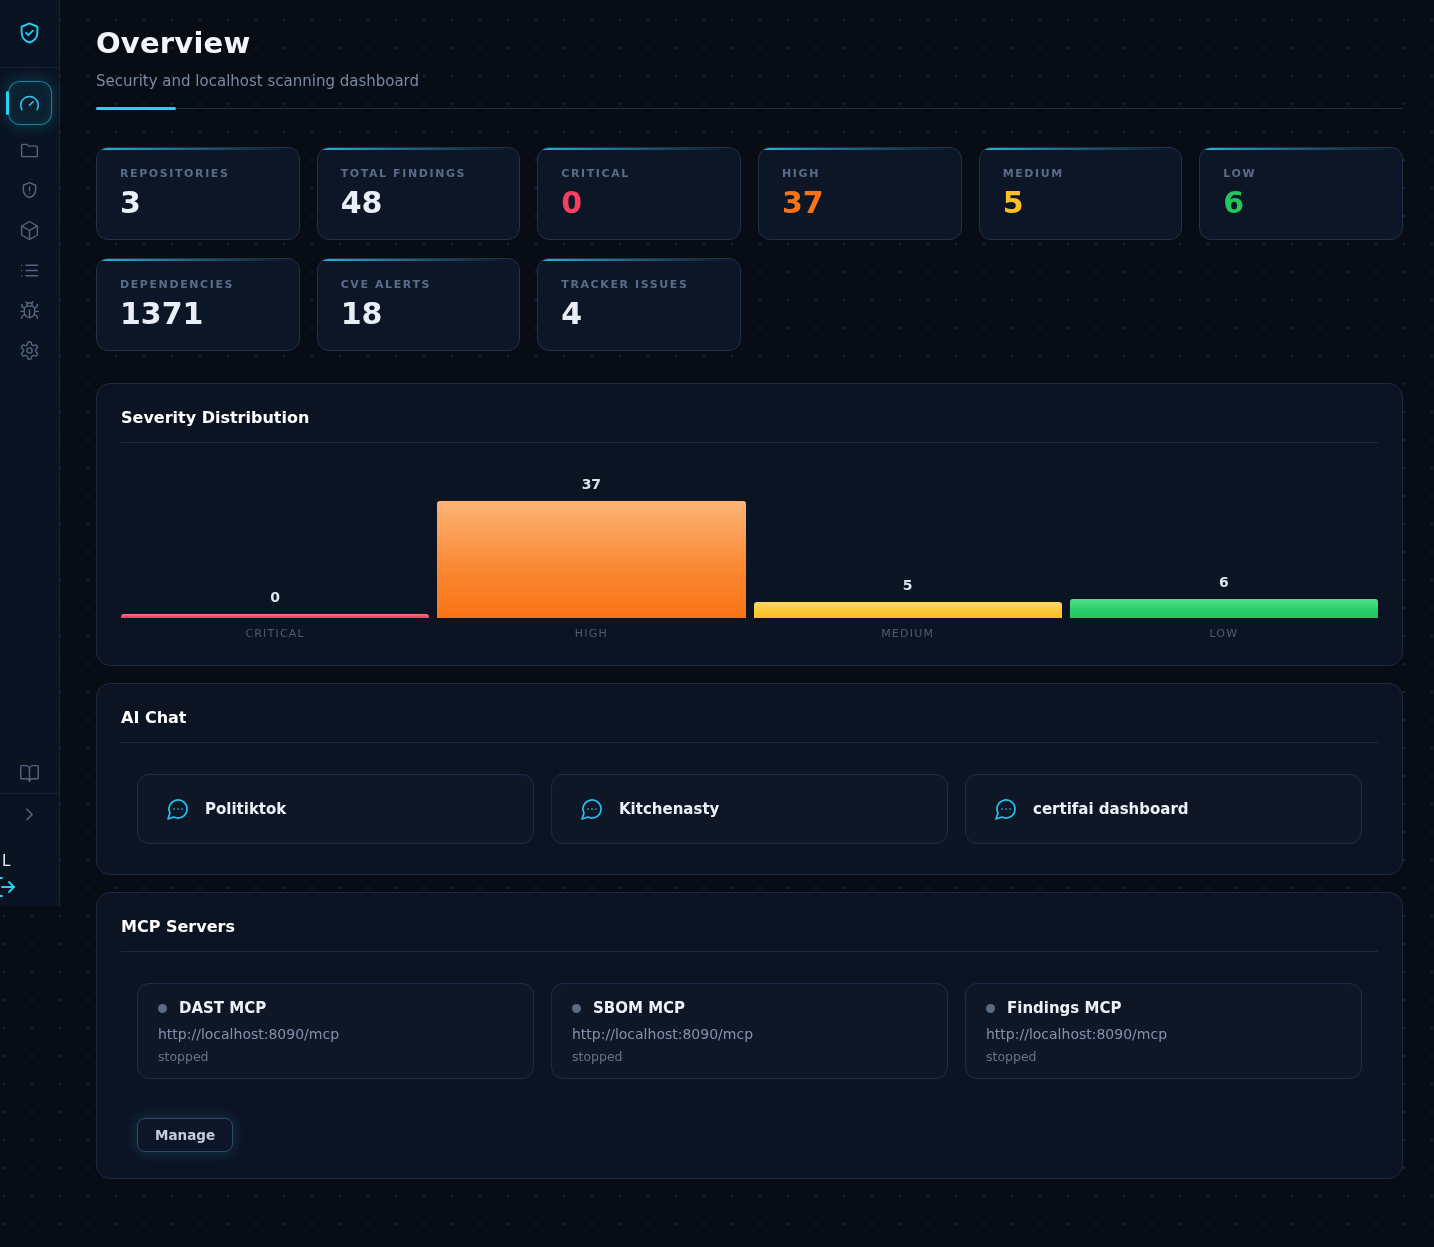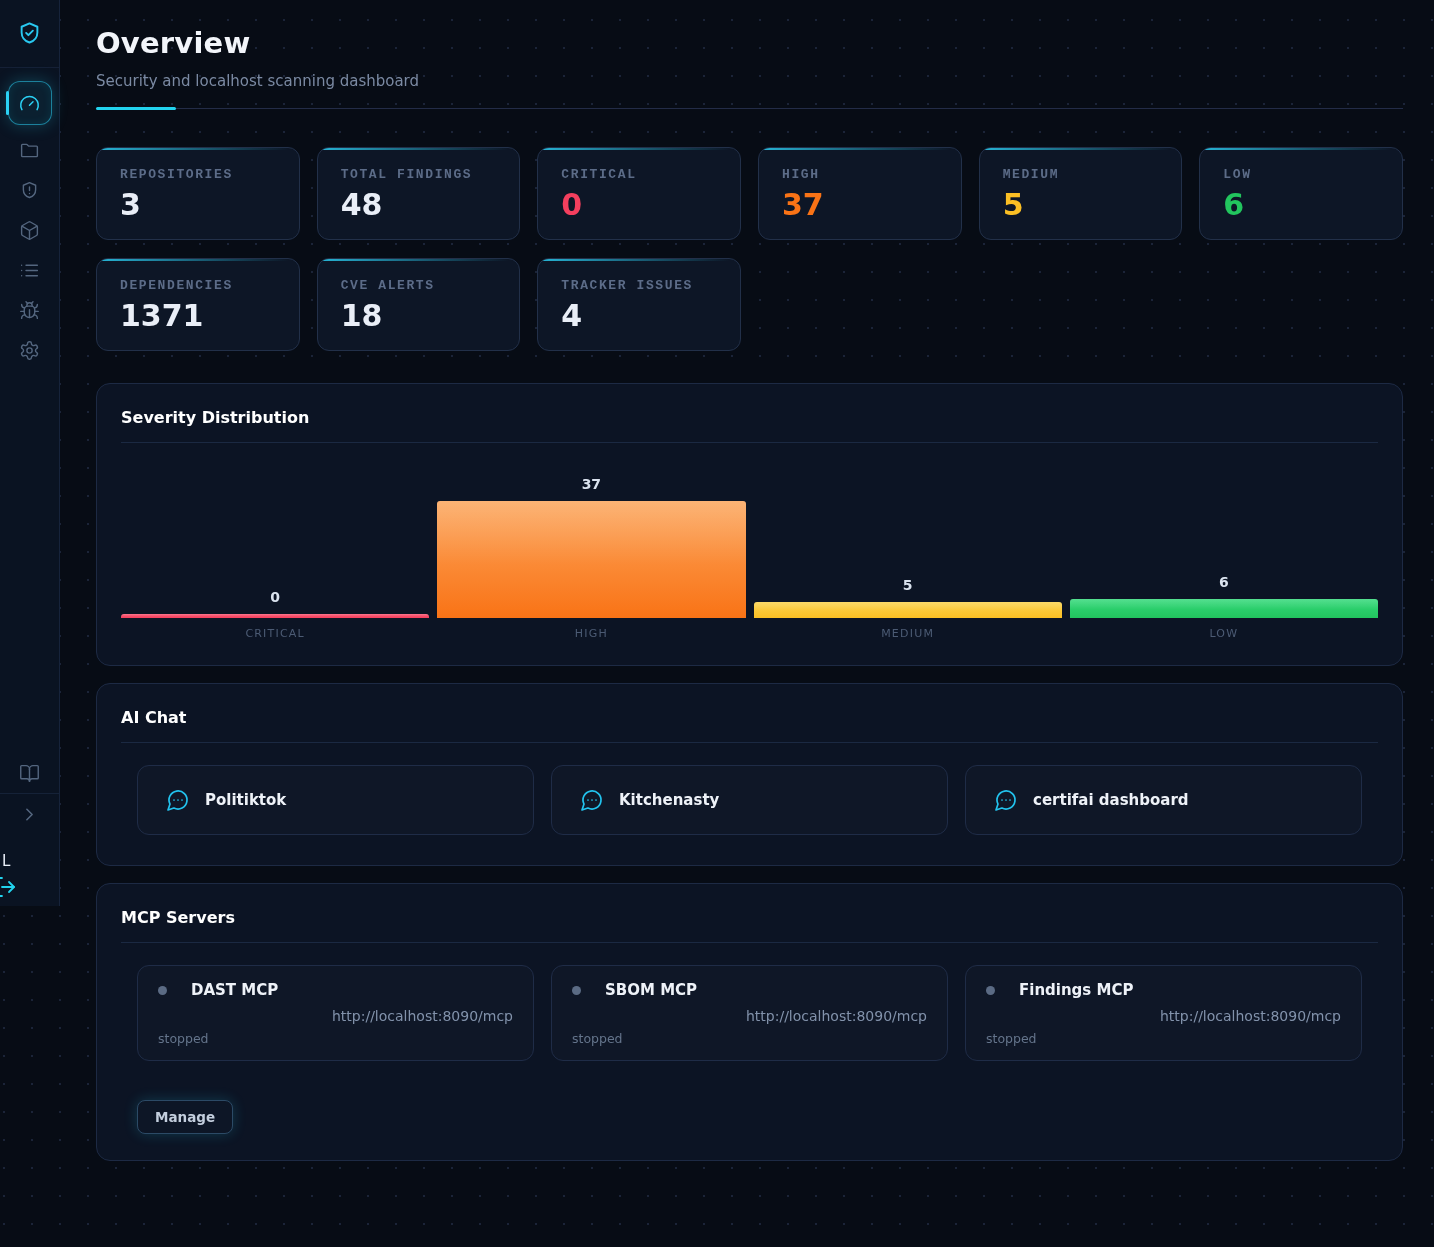--- a/index.html
+++ b/index.html
@@ -77,21 +77,21 @@
   }
   .stat-card {
     height:93px; border-radius:12px;
     background:#0d1626; border:1px solid #223049;
     padding:19px 23px; position:relative; overflow:hidden;
   }
   .stat-card::before {
     content:""; position:absolute; top:0; left:0; right:0; height:2px;
     background:linear-gradient(90deg, rgba(43,209,245,0.85) 0%, rgba(43,209,245,0.35) 55%, rgba(43,209,245,0) 95%);
   }
-  .stat-label { font-size:13px; font-weight:600; letter-spacing:1.6px; color:#5c6c88;font-family:Liberation Mono, monospace; }
+  .stat-label { font-size:11px; font-weight:600; letter-spacing:1.6px; color:#5c6c88; }
   .stat-value { font-size:30px; font-weight:700; margin-top:5px; color:#e9eef7; }
 
   
   .panel {
     background:#0c1424; border:1px solid #1d2a44; border-radius:14px;
     padding:24px; margin-top:17px;
   }
   .panel.first { margin-top:32px; }
   .panel-title { font-size:16px; font-weight:700; color:#ffffff; }
   .panel-divider { height:1px; background:#1b2942; margin-top:15px; }
@@ -106,39 +106,39 @@
   .bar { width:100%; border-radius:3px 3px 0 0; position:relative; overflow:hidden; }
   .bar::after {
     content:""; position:absolute; inset:0;
     background:linear-gradient(180deg, rgba(255,255,255,0.16), rgba(255,255,255,0) 55%);
   }
   .bar-cat { font-size:11px; letter-spacing:1.2px; color:#4c5b74; margin-top:9px; height:14px; }
 
   
   .cards-row {
     display:grid; grid-template-columns:repeat(3,1fr); gap:17px;
-    margin:22px 16px 6px;
+    margin:31px 16px 6px;
   }
   .chat-card {
     height:70px; border-radius:12px; border:1px solid #1f2c47;
     background:rgba(255,255,255,0.015);
     display:flex; align-items:center; padding:0 28px; gap:15px; cursor:pointer;
   }
   .chat-card svg { width:24px; height:24px; color:#22c3ee; flex:none; }
   .chat-label { font-size:15px; font-weight:700; color:#eef2f8; }
 
   .server-card {
     height:96px; border-radius:12px; border:1px solid #1f2c47;
     background:rgba(255,255,255,0.015);
     padding:15px 20px;
   }
-  .server-head { display:flex; align-items:center; gap:24px; }
+  .server-head { display:flex; align-items:center; gap:12px; }
   .server-dot { width:9px; height:9px; border-radius:50%; background:#5b6b84; flex:none; }
   .server-name { font-size:15px; font-weight:700; color:#eef2f8; }
-  .server-url { font-size:14px; color:#8292ab; margin-top:9px;text-align:right; }
+  .server-url { font-size:14px; color:#8292ab; margin-top:9px; }
   .server-status { font-size:12.5px; color:#64748b; margin-top:7px; }
 
   .manage-btn {
     display:inline-block; margin:33px 16px 2px;
     padding:8px 17px; border-radius:8px;
     border:1px solid #2c4a66; background:#0d1626;
     color:#c3cedd; font-size:13.5px; font-weight:600;
     font-family:inherit; cursor:pointer;
     box-shadow:0 0 14px rgba(34,211,238,0.20);
   }

